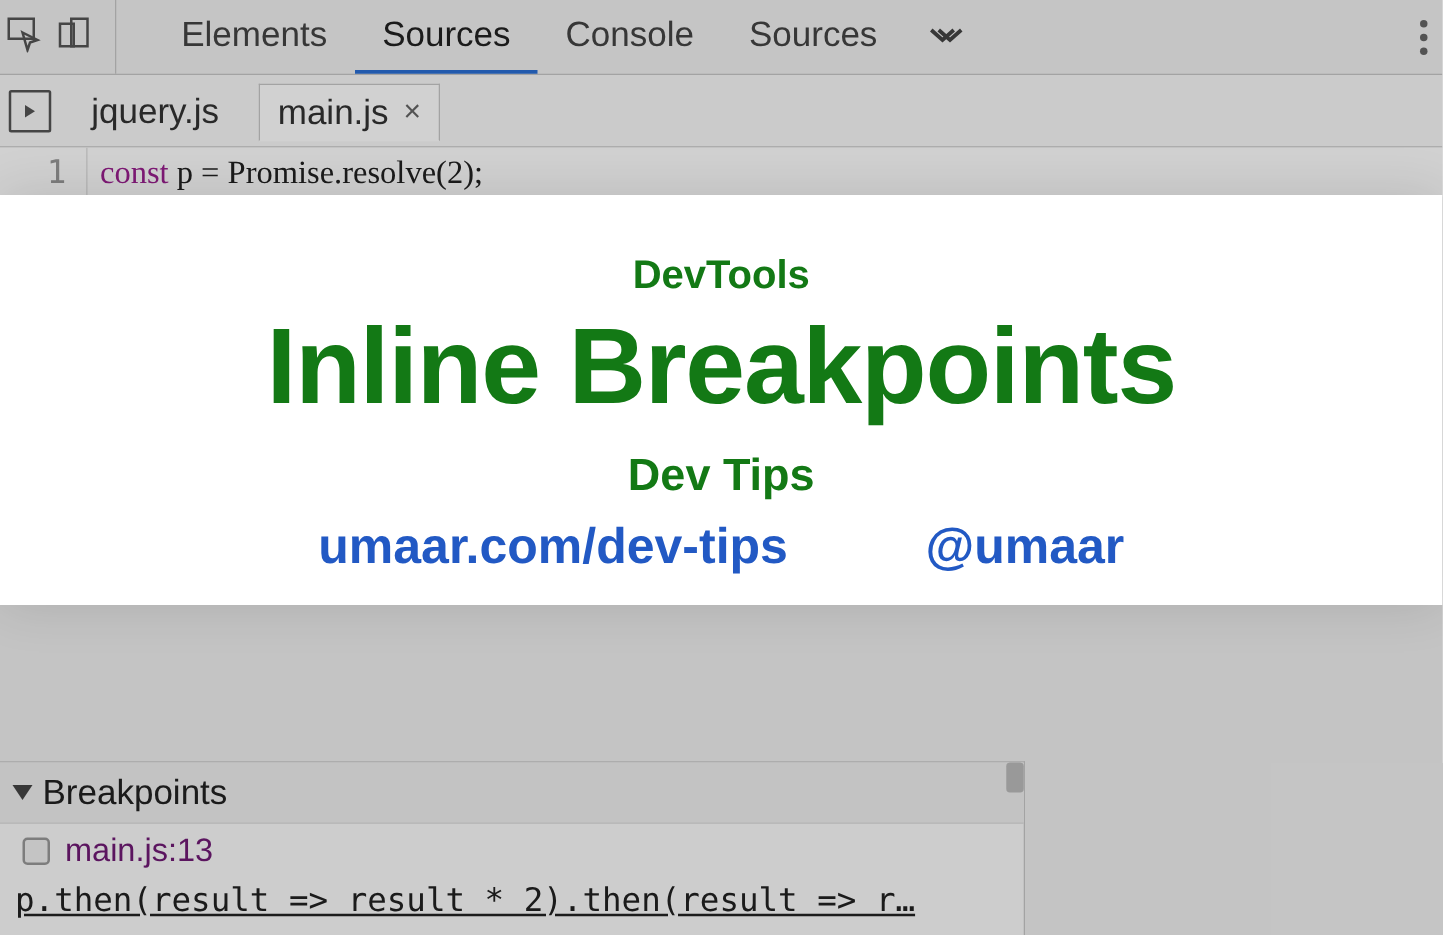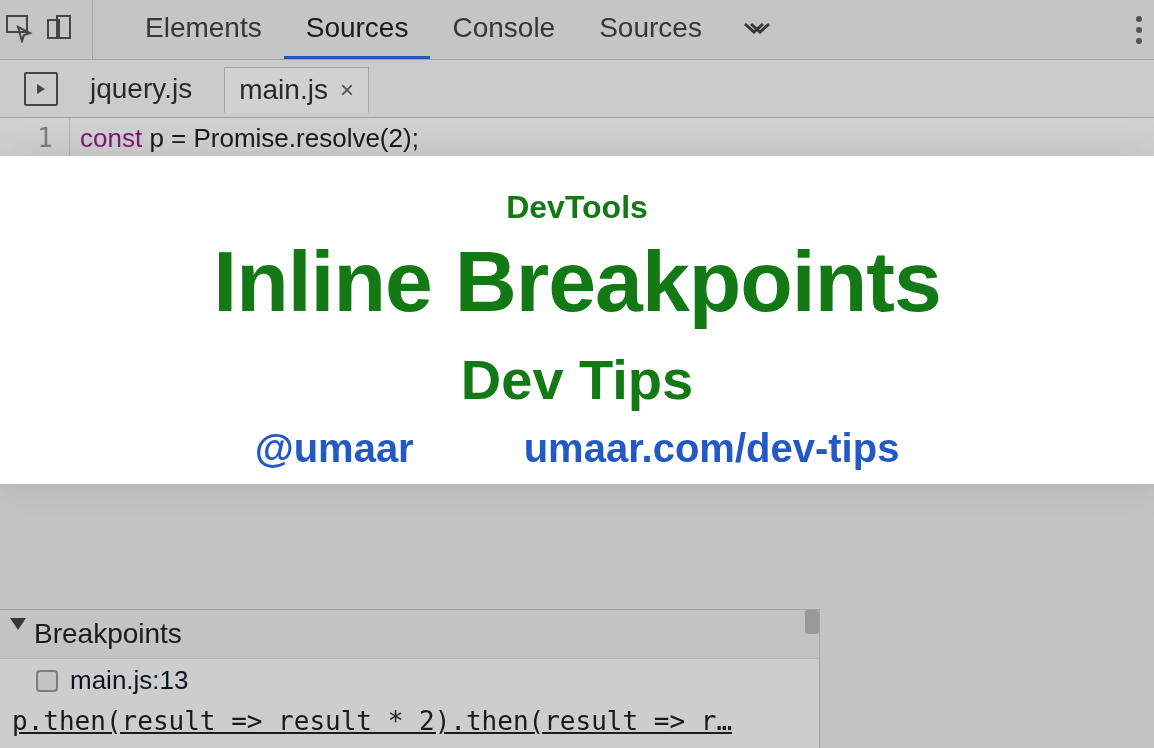--- a/index.html
+++ b/index.html
@@ -84,21 +84,21 @@
   border-radius: 50%;
 }
 
 
 .file-tabs-row {
   display: flex;
   align-items: center;
   height: 58px;
   background: #f8f8f8;
   border-bottom: 1px solid #c7c7c7;
-  padding-left: 24px;
+  padding-left: 7px;
   gap: 18px;
 }
 .nav-icon {
   width: 34px; height: 34px;
   display: flex; align-items: center; justify-content: center;
   border: 2px solid #555;
   border-radius: 2px;
 }
 .nav-icon svg { width: 16px; height: 16px; }
 .file-tab {
@@ -136,21 +136,21 @@
   width: 70px;
   text-align: right;
   padding-right: 16px;
   color: #999;
   font-family: "Menlo","Consolas",monospace;
   font-size: 26px;
   padding-top: 5px;
   border-right: 1px solid #ddd;
 }
 .code-line {
-  font-family: Liberation Sans, sans-serif;
+  font-family: Liberation Serif, serif;
   font-size: 26px;
   color: #222;
   padding-top: 5px;
   padding-left: 10px;
   white-space: pre;
 }
 .kw { color: #9a1f8f; }
 
 
 .title-card {
@@ -176,21 +176,21 @@
 }
 .tc-title {
   color: #137915;
   font-size: 86px;
   font-weight: 800;
   letter-spacing: -1px;
   margin-bottom: 16px;
 }
 .tc-sub2 {
   color: #137915;
-  font-size: 56px;
+  font-size: 36px;
   font-weight: 700;
   margin-bottom: 14px;
 }
 .tc-links {
   display: flex;
   gap: 110px;
   align-items: baseline;
 }
 .tc-link {
   color: #2259c4;
@@ -203,41 +203,41 @@
   position: absolute;
   bottom: 0;
   left: 0;
   width: 820px;
   background: #fafafa;
   border-top: 1px solid #c7c7c7;
   border-right: 1px solid #c7c7c7;
 }
 .bp-header {
   display: flex;
-  align-items: flex-start;
+  align-items: center;
   gap: 8px;
   padding: 8px 10px;
   font-size: 28px;
   color: #222;
   background: #eee;
   border-bottom: 1px solid #ddd;
 }
 .triangle-down {
   width: 0; height: 0;
   border-left: 8px solid transparent;
   border-right: 8px solid transparent;
   border-top: 12px solid #444;
 }
 .bp-item {
   display: flex;
   align-items: center;
   gap: 12px;
-  padding: 6px 36px;
+  padding: 6px 18px;
   font-size: 26px;
-  color: #0f172a;
+  color: #701a75;
 }
 .bp-checkbox {
   width: 22px; height: 22px;
   border: 2px solid #999;
   border-radius: 4px;
   background: #f0f0f0;
 }
 .bp-code {
   font-family: "Menlo","Consolas",monospace;
   font-size: 26px;
@@ -315,22 +315,22 @@
   <div class="code-line"><span class="kw">const</span><span> p = Promise.resolve(2);</span></div>
 </div>
 
 <div class="dim-layer"></div>
 
 <div class="title-card">
   <div class="tc-sub1">DevTools</div>
   <div class="tc-title">Inline Breakpoints</div>
   <div class="tc-sub2">Dev Tips</div>
   <div class="tc-links">
+    <div class="tc-link">umaar.com/dev-tips</div>
     <div class="tc-link">@umaar</div>
-    <div class="tc-link">umaar.com/dev-tips</div>
   </div>
 </div>
 
 <div class="breakpoints-panel">
   <div class="scrollbar-vert"></div>
   <div class="bp-header">
     <div class="triangle-down"></div>
     <span>Breakpoints</span>
   </div>
   <div class="bp-item">

